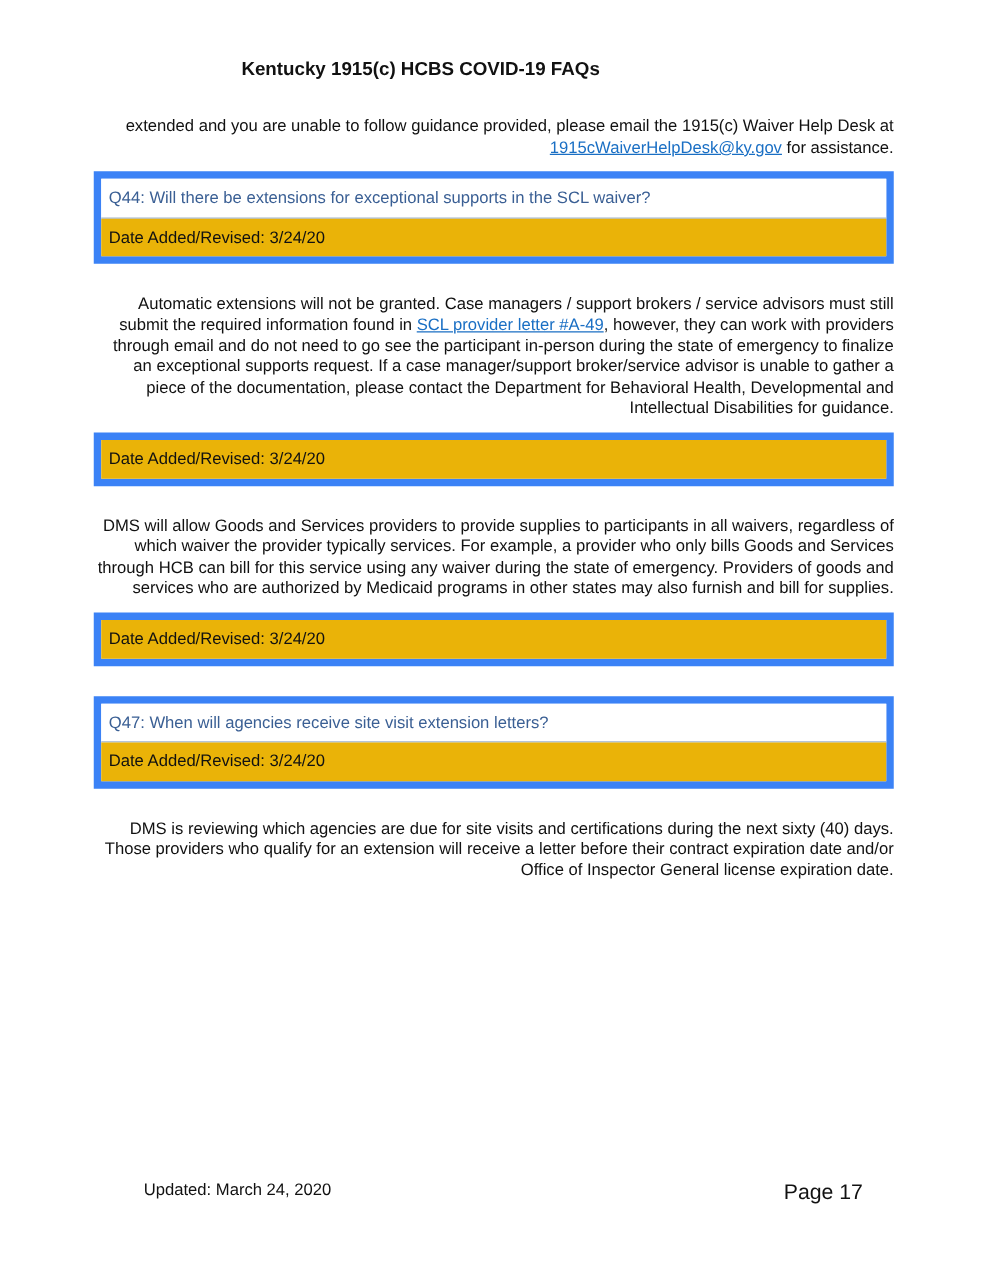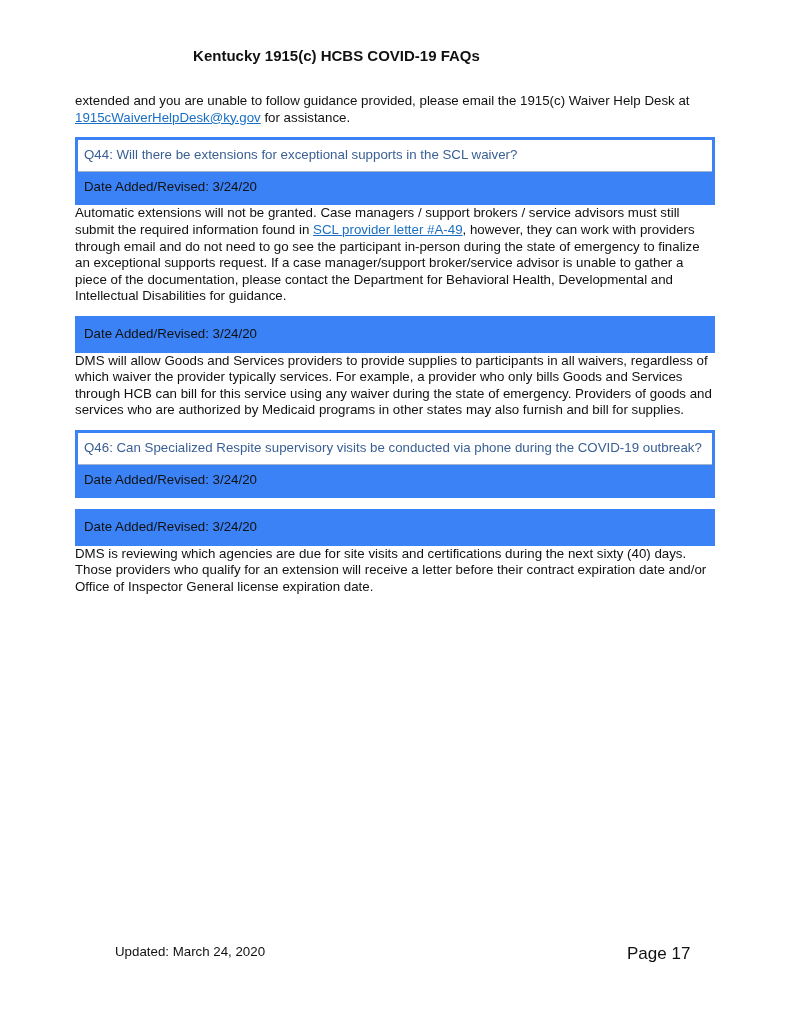--- a/index.html
+++ b/index.html
@@ -6,33 +6,33 @@
   body {
     width: 791px; height: 1024px; position: relative; overflow: hidden;
     font-family: "Liberation Sans", sans-serif; color: #111111;
   }
   .page-title {
     position: absolute; top: 47px; left: 0; width: 673px; text-align: center;
     font-weight: bold; font-size: 15px;
   }
   .content { position: absolute; top: 93px; left: 75px; width: 640px; }
   p.body {
-    margin: 0; font-size: 13.3px; line-height: 16.6px;
+    margin: 0; font-size: 13.3px; line-height: 16.6px; text-align: right;
   }
   a.link { color: #1a6fc4; text-decoration: underline; }
   .qbox {
-    border: 3px solid #3b82f6; margin-top: 11px; margin-bottom: 0;
+    border: 6px solid #3b82f6; margin-top: 11px; margin-bottom: 24px;
   }
   .q {
     background: #ffffff; color: #3a5f94; font-size: 13.3px; line-height: 16.6px;
     padding: 7px 8px 7px 6px; border-bottom: 1px solid #9fb3cc;
     padding-left: 30px; text-indent: -24px;
   }
   .date {
-    background: #3b82f6; font-size: 13.3px; line-height: 16.6px;
+    background: #eab308; font-size: 13.3px; line-height: 16.6px;
     padding: 7px 6px 7px 6px;
   }
   .footer-left { position: absolute; top: 944px; left: 75px; font-size: 13.3px; margin-left: 40px; }
   .footer-right { position: absolute; top: 944px; left: 627px; font-size: 17px; }
 </style>
 </head>
 <body>
 
 <div class="page-title">Kentucky 1915(c) HCBS COVID-19 FAQs</div>
 
@@ -44,24 +44,24 @@
     <div class="date">Date Added/Revised: 3/24/20</div>
   </div>
   <p class="body"><span>Automatic extensions will not be granted. Case managers / support brokers / service advisors must still submit the required information found in </span><a class="link" href="#">SCL provider letter #A-49</a><span>, however, they can work with providers through email and do not need to go see the participant in-person during the state of emergency to finalize an exceptional supports request. If a case manager/support broker/service advisor is unable to gather a piece of the documentation, please contact the Department for Behavioral Health, Developmental and Intellectual Disabilities for guidance.</span></p>
 
   <div class="qbox">
     <div class="date">Date Added/Revised: 3/24/20</div>
   </div>
   <p class="body">DMS will allow Goods and Services providers to provide supplies to participants in all waivers, regardless of which waiver the provider typically services. For example, a provider who only bills Goods and Services through HCB can bill for this service using any waiver during the state of emergency. Providers of goods and services who are authorized by Medicaid programs in other states may also furnish and bill for supplies.</p>
 
   <div class="qbox">
-    <div class="q">Q46: Can Specialized Respite supervisory visits be conducted via phone during the COVID-19 outbreak?</div>
     <div class="date">Date Added/Revised: 3/24/20</div>
   </div>
 
   <div class="qbox">
+    <div class="q">Q47: When will agencies receive site visit extension letters?</div>
     <div class="date">Date Added/Revised: 3/24/20</div>
   </div>
   <p class="body">DMS is reviewing which agencies are due for site visits and certifications during the next sixty (40) days. Those providers who qualify for an extension will receive a letter before their contract expiration date and/or Office of Inspector General license expiration date.</p>
 </div>
 
 <div class="footer-left">Updated: March 24, 2020</div>
 <div class="footer-right">Page 17</div>
 
 </body></html>

